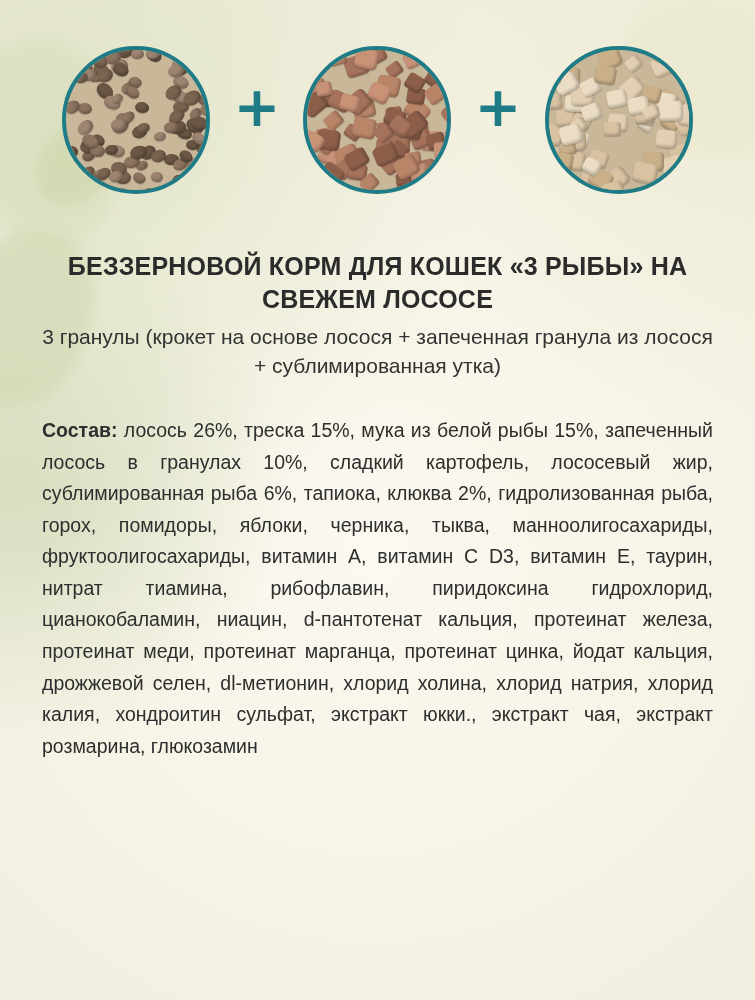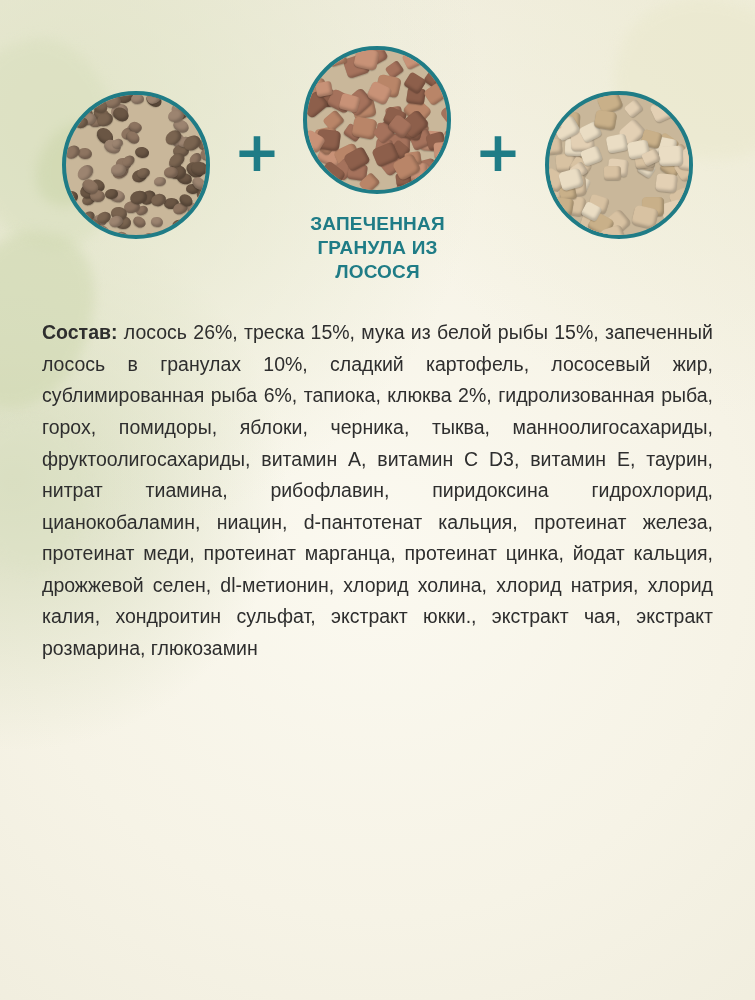--- a/index.html
+++ b/index.html
@@ -345,23 +345,20 @@
               <div class="k" style="width: 20.3123px; height: 17.2654px; left: 118.184px; top: 35.3651px; background: rgb(185, 133, 104); border-radius: 22%; transform: rotate(-35.1599deg); box-shadow: rgba(0, 0, 0, 0.22) -2px -2px 3px inset, rgba(0, 0, 0, 0.18) 0px 1px 1px;"></div>
               <div class="k" style="width: 18.3094px; height: 15.563px; left: 138.524px; top: 75.3171px; background: rgb(165, 114, 92); border-radius: 22%; transform: rotate(-44.8298deg); box-shadow: rgba(0, 0, 0, 0.22) -2px -2px 3px inset, rgba(0, 0, 0, 0.18) 0px 1px 1px;"></div>
               <div class="k" style="width: 23.3826px; height: 19.8752px; left: 47.1396px; top: -1.2774px; background: rgb(200, 146, 119); border-radius: 22%; transform: rotate(12.4158deg); box-shadow: rgba(0, 0, 0, 0.22) -2px -2px 3px inset, rgba(0, 0, 0, 0.18) 0px 1px 1px;"></div>
               <div class="k" style="width: 22.4035px; height: 19.043px; left: 140.239px; top: 63.8689px; background: rgb(165, 114, 92); border-radius: 22%; transform: rotate(4.04855deg); box-shadow: rgba(0, 0, 0, 0.22) -2px -2px 3px inset, rgba(0, 0, 0, 0.18) 0px 1px 1px;"></div>
               <div class="k" style="width: 23.1302px; height: 19.6607px; left: 87.9692px; top: 107.128px; background: rgb(185, 133, 104); border-radius: 22%; transform: rotate(-28.7962deg); box-shadow: rgba(0, 0, 0, 0.22) -2px -2px 3px inset, rgba(0, 0, 0, 0.18) 0px 1px 1px;"></div>
               <div class="k" style="width: 22.7076px; height: 19.3015px; left: 66.6371px; top: 94.8279px; background: rgb(141, 95, 75); border-radius: 22%; transform: rotate(-22.7311deg); box-shadow: rgba(0, 0, 0, 0.22) -2px -2px 3px inset, rgba(0, 0, 0, 0.18) 0px 1px 1px;"></div>
               <div class="k" style="width: 15.9717px; height: 13.5759px; left: 8.68106px; top: 32.476px; background: rgb(200, 146, 119); border-radius: 22%; transform: rotate(-10.6053deg); box-shadow: rgba(0, 0, 0, 0.22) -2px -2px 3px inset, rgba(0, 0, 0, 0.18) 0px 1px 1px;"></div>
               <div class="k" style="width: 22.7561px; height: 19.3427px; left: -0.665508px; top: 142.091px; background: rgb(185, 133, 104); border-radius: 22%; transform: rotate(-9.21062deg); box-shadow: rgba(0, 0, 0, 0.22) -2px -2px 3px inset, rgba(0, 0, 0, 0.18) 0px 1px 1px;"></div>
             </div>
         </div>
-        <div class="circle-caption">ЗАПЕЧЕННАЯ
-ГРАНУЛА
-ИЗ ЛОСОСЯ</div>
       </div>
 
       <div class="plus">+</div>
 
       <div class="circle-block">
         <div class="circle">
           <div class="kibble-canvas" id="canvas2">
               <div class="k" style="width: 15.0259px; height: 12.772px; left: 77.3241px; top: 7.41358px; background: rgb(227, 208, 180); border-radius: 22%; transform: rotate(-38.9084deg); box-shadow: rgba(0, 0, 0, 0.22) -2px -2px 3px inset, rgba(0, 0, 0, 0.18) 0px 1px 1px;"></div>
               <div class="k" style="width: 21.0159px; height: 17.8635px; left: 7.28396px; top: 81.0344px; background: rgb(234, 221, 196); border-radius: 22%; transform: rotate(-19.3148deg); box-shadow: rgba(0, 0, 0, 0.22) -2px -2px 3px inset, rgba(0, 0, 0, 0.18) 0px 1px 1px;"></div>
               <div class="k" style="width: 22.0967px; height: 18.7822px; left: 103.062px; top: 5.91057px; background: rgb(227, 208, 180); border-radius: 22%; transform: rotate(-24.8314deg); box-shadow: rgba(0, 0, 0, 0.22) -2px -2px 3px inset, rgba(0, 0, 0, 0.18) 0px 1px 1px;"></div>
@@ -440,19 +437,24 @@
               <div class="k" style="width: 19.2474px; height: 16.3603px; left: 33.8169px; top: 53.5583px; background: rgb(234, 221, 196); border-radius: 22%; transform: rotate(-20.6592deg); box-shadow: rgba(0, 0, 0, 0.22) -2px -2px 3px inset, rgba(0, 0, 0, 0.18) 0px 1px 1px;"></div>
               <div class="k" style="width: 20.5577px; height: 17.474px; left: 79.6173px; top: 46.6529px; background: rgb(234, 221, 196); border-radius: 22%; transform: rotate(-10.6313deg); box-shadow: rgba(0, 0, 0, 0.22) -2px -2px 3px inset, rgba(0, 0, 0, 0.18) 0px 1px 1px;"></div>
               <div class="k" style="width: 23.8608px; height: 20.2817px; left: -5.00051px; top: 115.738px; background: rgb(227, 208, 180); border-radius: 22%; transform: rotate(13.8213deg); box-shadow: rgba(0, 0, 0, 0.22) -2px -2px 3px inset, rgba(0, 0, 0, 0.18) 0px 1px 1px;"></div>
               <div class="k" style="width: 15.6925px; height: 13.3387px; left: 94.9626px; top: 56.3402px; background: rgb(227, 208, 180); border-radius: 22%; transform: rotate(-24.7579deg); box-shadow: rgba(0, 0, 0, 0.22) -2px -2px 3px inset, rgba(0, 0, 0, 0.18) 0px 1px 1px;"></div>
             </div>
         </div>
       </div>
 
     </div>
 
+    <div class="headline">БЕЗЗЕРНОВОЙ КОРМ ДЛЯ КОШЕК
+«3 РЫБЫ» НА СВЕЖЕМ ЛОСОСЕ</div>
+    <div class="subhead">3 гранулы (крокет на основе лосося +
+запеченная гранула из лосося
++ сублимированная утка)</div>
 
     <div class="composition">
       <b>Состав:</b><span> лосось 26%, треска 15%, мука из белой рыбы 15%, запеченный лосось в гранулах 10%, сладкий картофель, лососевый жир, сублимированная рыба 6%, тапиока, клюква 2%, гидролизованная рыба, горох, помидоры, яблоки, черника, тыква, манноолигосахариды, фруктоолигосахариды, витамин А, витамин С D3, витамин Е, таурин, нитрат тиамина, рибофлавин, пиридоксина гидрохлорид, цианокобаламин, ниацин, d-пантотенат кальция, протеинат железа, протеинат меди, протеинат марганца, протеинат цинка, йодат кальция, дрожжевой селен, dl-метионин, хлорид холина, хлорид натрия, хлорид калия, хондроитин сульфат, экстракт юкки., экстракт чая, экстракт розмарина, глюкозамин</span>
     </div>
 
   </div>
 </div>
 
 </body></html>

